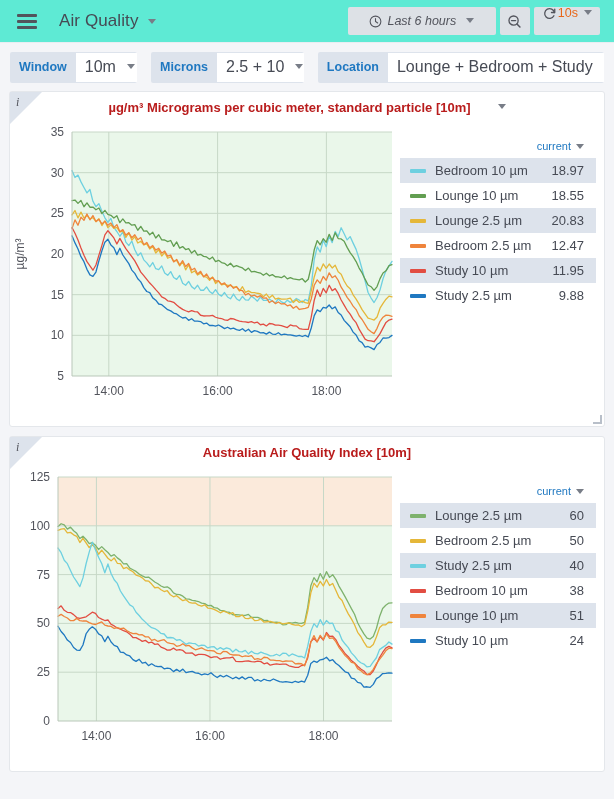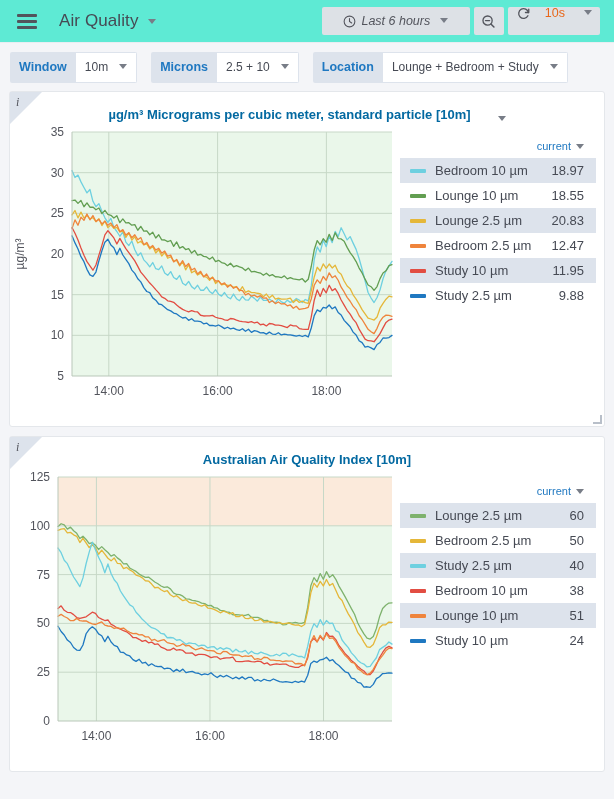--- a/index.html
+++ b/index.html
@@ -36,37 +36,37 @@
     margin-left: 5px; margin-bottom: 1px;
   }
   .nav-right { margin-left: auto; display: flex; align-items: center; gap: 4px; padding-right: 6px; }
   .tbtn {
     background: #dde1e6; border: none; border-radius: 2px;
     height: 28px; display: flex; align-items: center; justify-content: center;
     color: #52545c; font-size: 12.5px; cursor: pointer; gap: 5px;
   }
   .tbtn-range { padding: 0 11px; min-width: 148px; font-style: italic; }
   .tbtn-sq { width: 30px; }
-  .tbtn-refresh { padding: 0 8px 16px 8px; gap: 14px; }
+  .tbtn-refresh { padding: 0 8px 16px 8px; gap: 1px; }
   .interval { color: #e8671a; font-size: 12.5px; }
   .ico { display: inline-block; line-height: 0; }
 
   
   .submenu {
     height: 48px; display: flex; align-items: center;
     padding: 0 10px; gap: 14px;
   }
   .varbox { display: flex; align-items: stretch; height: 31px; border-radius: 2px; overflow: hidden; }
   .varlabel {
     background: #dde3ec; color: #1f78c1; font-size: 12.5px; font-weight: bold;
     display: flex; align-items: center; padding: 0 9px; white-space: nowrap;
   }
   .varvalue {
     background: #fff; border: 1px solid #dde3ec; border-left: none;
-    color: #464a54; font-size: 12px;
+    color: #464a54; font-size: 16px;
     display: flex; align-items: center; gap: 6px; padding: 0 9px;
     cursor: pointer; white-space: nowrap;
   }
 
   
   .panel {
     position: relative;
     background: #fff;
     border: 1px solid #e4e7eb;
     border-radius: 3px;
@@ -78,22 +78,22 @@
     border-top: 32px solid #dde3ec;
     border-right: 32px solid transparent;
   }
   .panel-info {
     position: absolute; top: 3px; left: 6px;
     font-family: "Liberation Serif", serif;
     font-size: 12px; color: #52545c; font-style: italic;
     cursor: pointer; z-index: 2;
   }
   .panel-title {
-    height: 30px; display: flex; align-items: flex-end; justify-content: center;
-    font-size: 13px; font-weight: bold; color: #0369a1;
+    height: 30px; display: flex; align-items: center; justify-content: center;
+    font-size: 13px; font-weight: bold; color: #b91c1c;
     cursor: pointer; gap: 22px;
   }
   .panel-body { display: flex; }
   .chart-wrap { position: relative; }
   .legend-wrap { flex: 1; padding-top: 18px; padding-right: 8px; }
   .legend-head {
     text-align: right; color: #1f78c1; font-size: 11px;
     padding-right: 12px; padding-bottom: 6px; cursor: pointer;
   }
   .legend-row {

